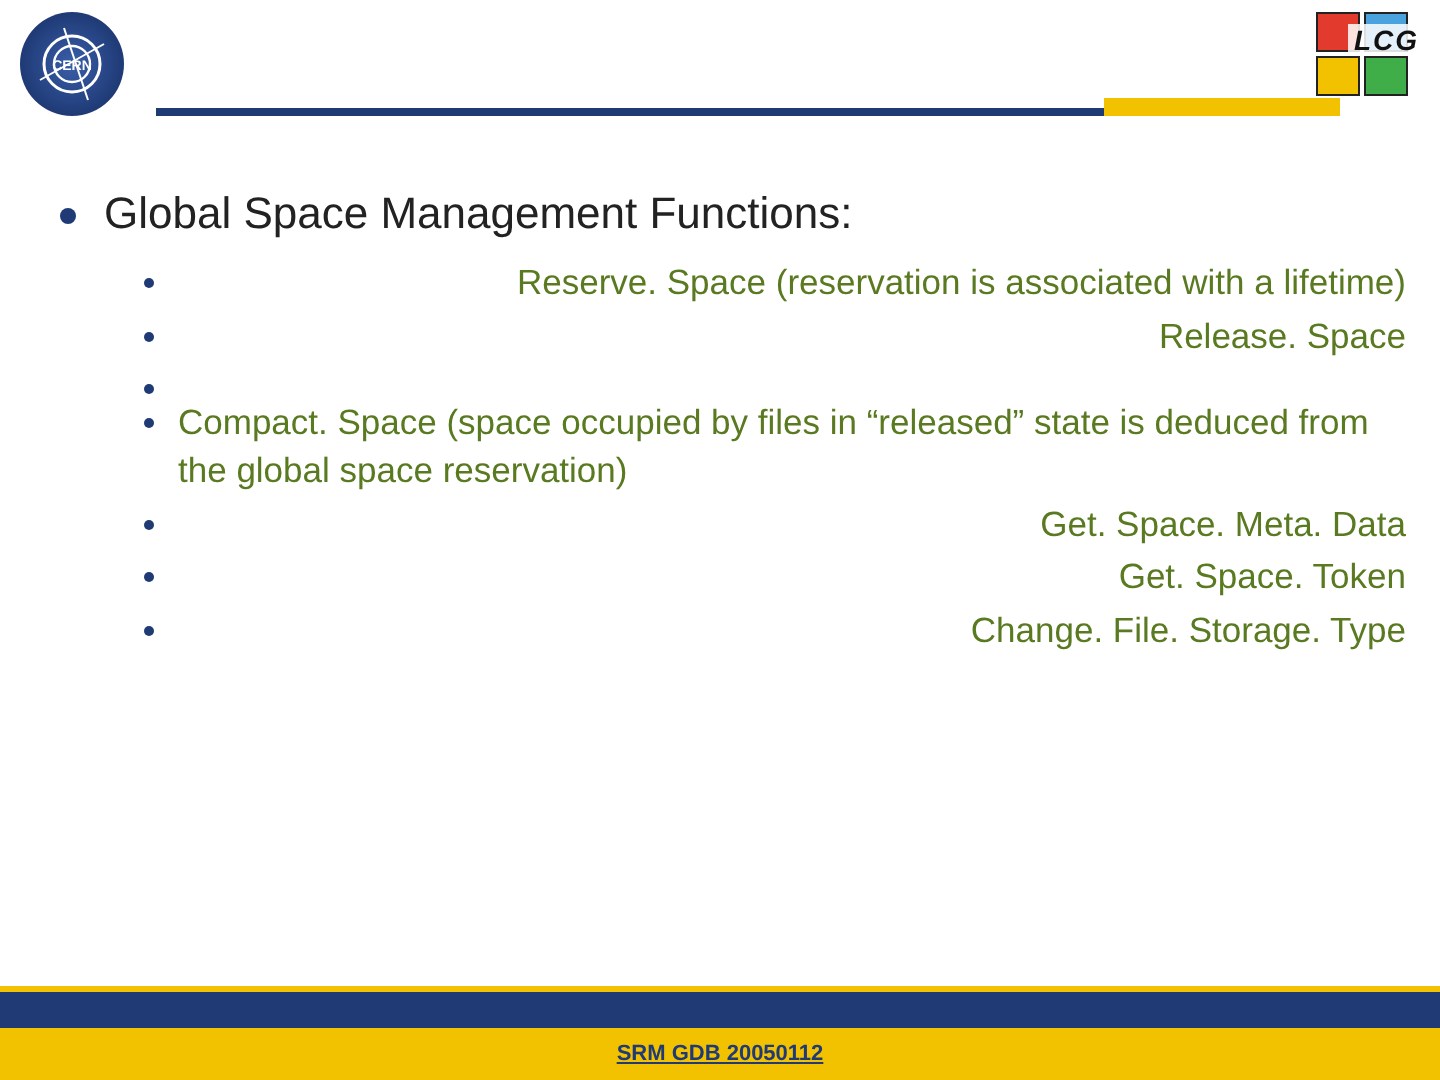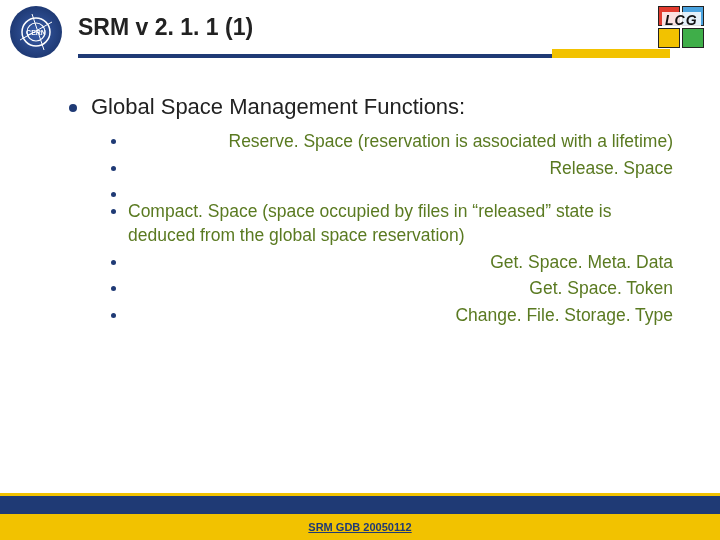--- a/index.html
+++ b/index.html
@@ -10,22 +10,22 @@
   .cern-logo svg { width: 44px; height: 44px; }
   .title { position: absolute; left: 78px; top: 14px; font-size: 23px; font-weight: bold; color: #222; }
   .underline-blue { position: absolute; left: 78px; top: 54px; width: 474px; height: 4px; background: #1f3a75; }
   .underline-yellow { position: absolute; left: 552px; top: 49px; width: 118px; height: 9px; background: #f2c200; }
   .lcg { position: absolute; right: 10px; top: 6px; width: 52px; height: 46px; }
   .lcg .tile { position:absolute; width:22px; height:20px; border:1px solid #222; }
   .lcg .tl { left:0; top:0; background:#e23b2e; }
   .lcg .tr { left:24px; top:0; background:#4aa3df; }
   .lcg .bl { left:0; top:22px; background:#f2c200; }
   .lcg .br { left:24px; top:22px; background:#3fae49; }
-  .lcg .label { position:absolute; left:4px; top:6px; font-size:14px; font-weight:bold; font-style:italic; color:#111; background:rgba(255,255,255,0.85); padding:0 3px; letter-spacing:1px; }
-  .body { padding: 30px 47px 0 30px; margin-left: 39px; }
+  .lcg .label { position:absolute; left:16px; top:6px; font-size:14px; font-weight:bold; font-style:italic; color:#111; background:rgba(255,255,255,0.85); padding:0 3px; letter-spacing:1px; }
+  .body { padding: 30px 17px 0 30px; }
   .main-bullet { display:flex; align-items:flex-start; margin-bottom: 10px; }
   .main-bullet .dot { width:8px; height:8px; border-radius:50%; background:#1f3a75; margin-top:10px; margin-right:14px; flex-shrink:0; }
   .main-bullet .txt { font-size: 22px; color:#222; }
   .sub-list { margin-left: 42px; margin-top: 6px; }
   .sub-item { display:flex; align-items:flex-start; margin-bottom: 3px; justify-content: space-between; }
   .sub-item .dot { width:5px; height:5px; border-radius:50%; background:#1f3a75; margin-top:9px; margin-right:12px; flex-shrink:0; }
   .sub-item .txt { font-size: 17.5px; color:#5a7a21; line-height:1.35; }
   .footer-band { position:absolute; left:0; bottom:26px; width:720px; height:18px; background:#1f3a75; }
   .footer-yellow-top { position:absolute; left:0; bottom:44px; width:720px; height:3px; background:#f2c200; }
   .footer-yellow-bot { position:absolute; left:0; bottom:0; width:720px; height:26px; background:#f2c200; display:flex; align-items:center; justify-content:center; }
@@ -39,21 +39,20 @@
   <div class="header">
     <div class="cern-logo">
       <svg viewBox="0 0 44 44">
         <circle cx="22" cy="22" r="14" fill="none" stroke="#fff" stroke-width="1.5"></circle>
         <circle cx="22" cy="22" r="9" fill="none" stroke="#fff" stroke-width="1.2"></circle>
         <line x1="6" y1="30" x2="38" y2="12" stroke="#fff" stroke-width="1"></line>
         <line x1="18" y1="4" x2="30" y2="40" stroke="#fff" stroke-width="1"></line>
         <text x="22" y="25" text-anchor="middle" fill="#fff" font-size="7" font-family="Arial" font-weight="bold">CERN</text>
       </svg>
     </div>
-    <div class="title">SRM v 2. 1. 1 (1)</div>
     <div class="underline-blue"></div>
     <div class="underline-yellow"></div>
     <div class="lcg">
       <div class="tile tl"></div>
         <div class="tile tr"></div>
         <div class="tile bl"></div>
         <div class="tile br"></div>
       <div class="label">LCG</div>
     </div>
   </div>

